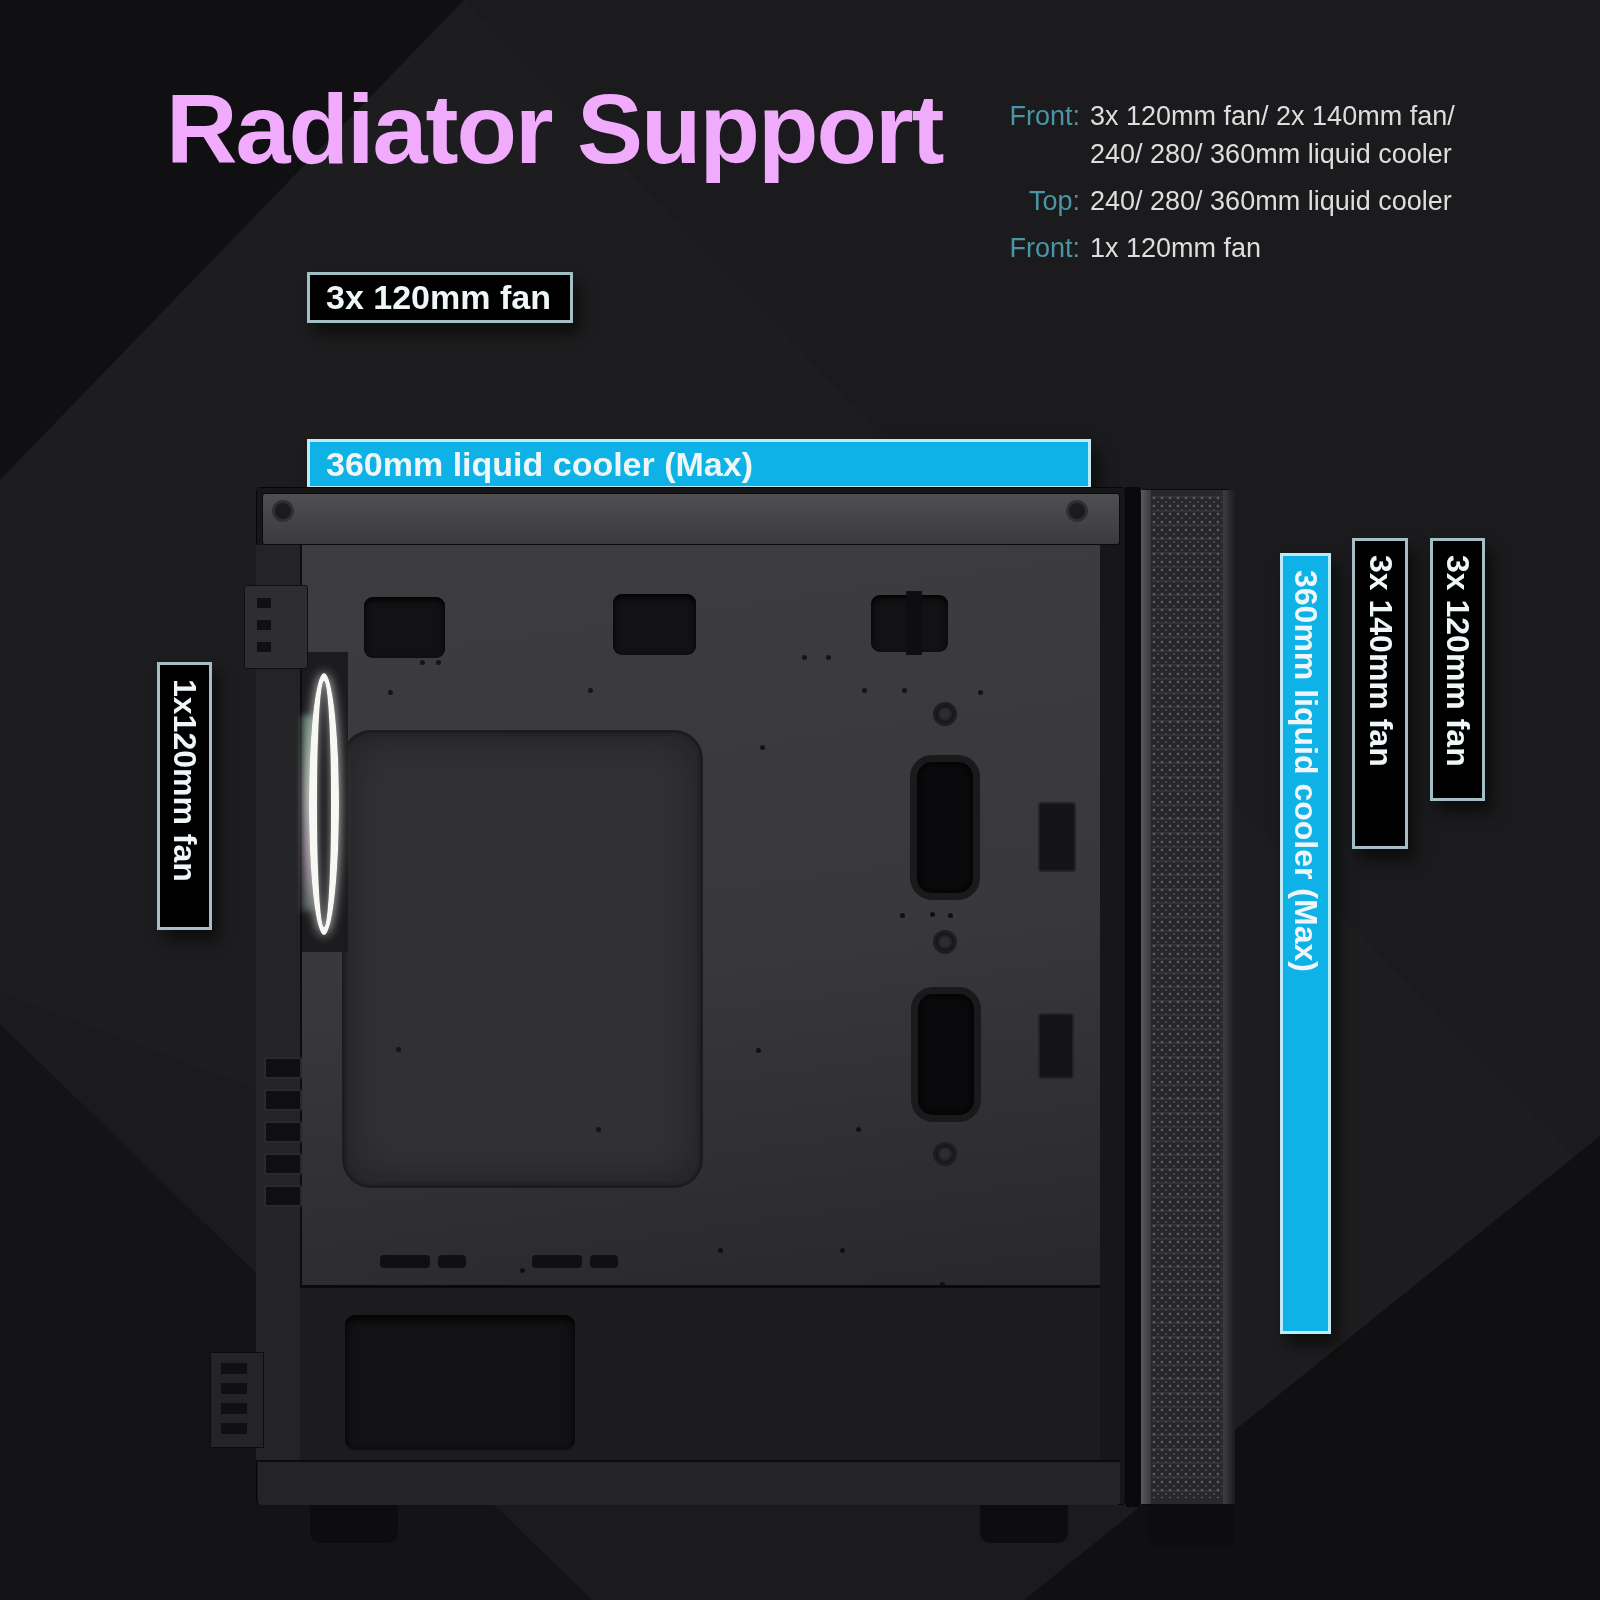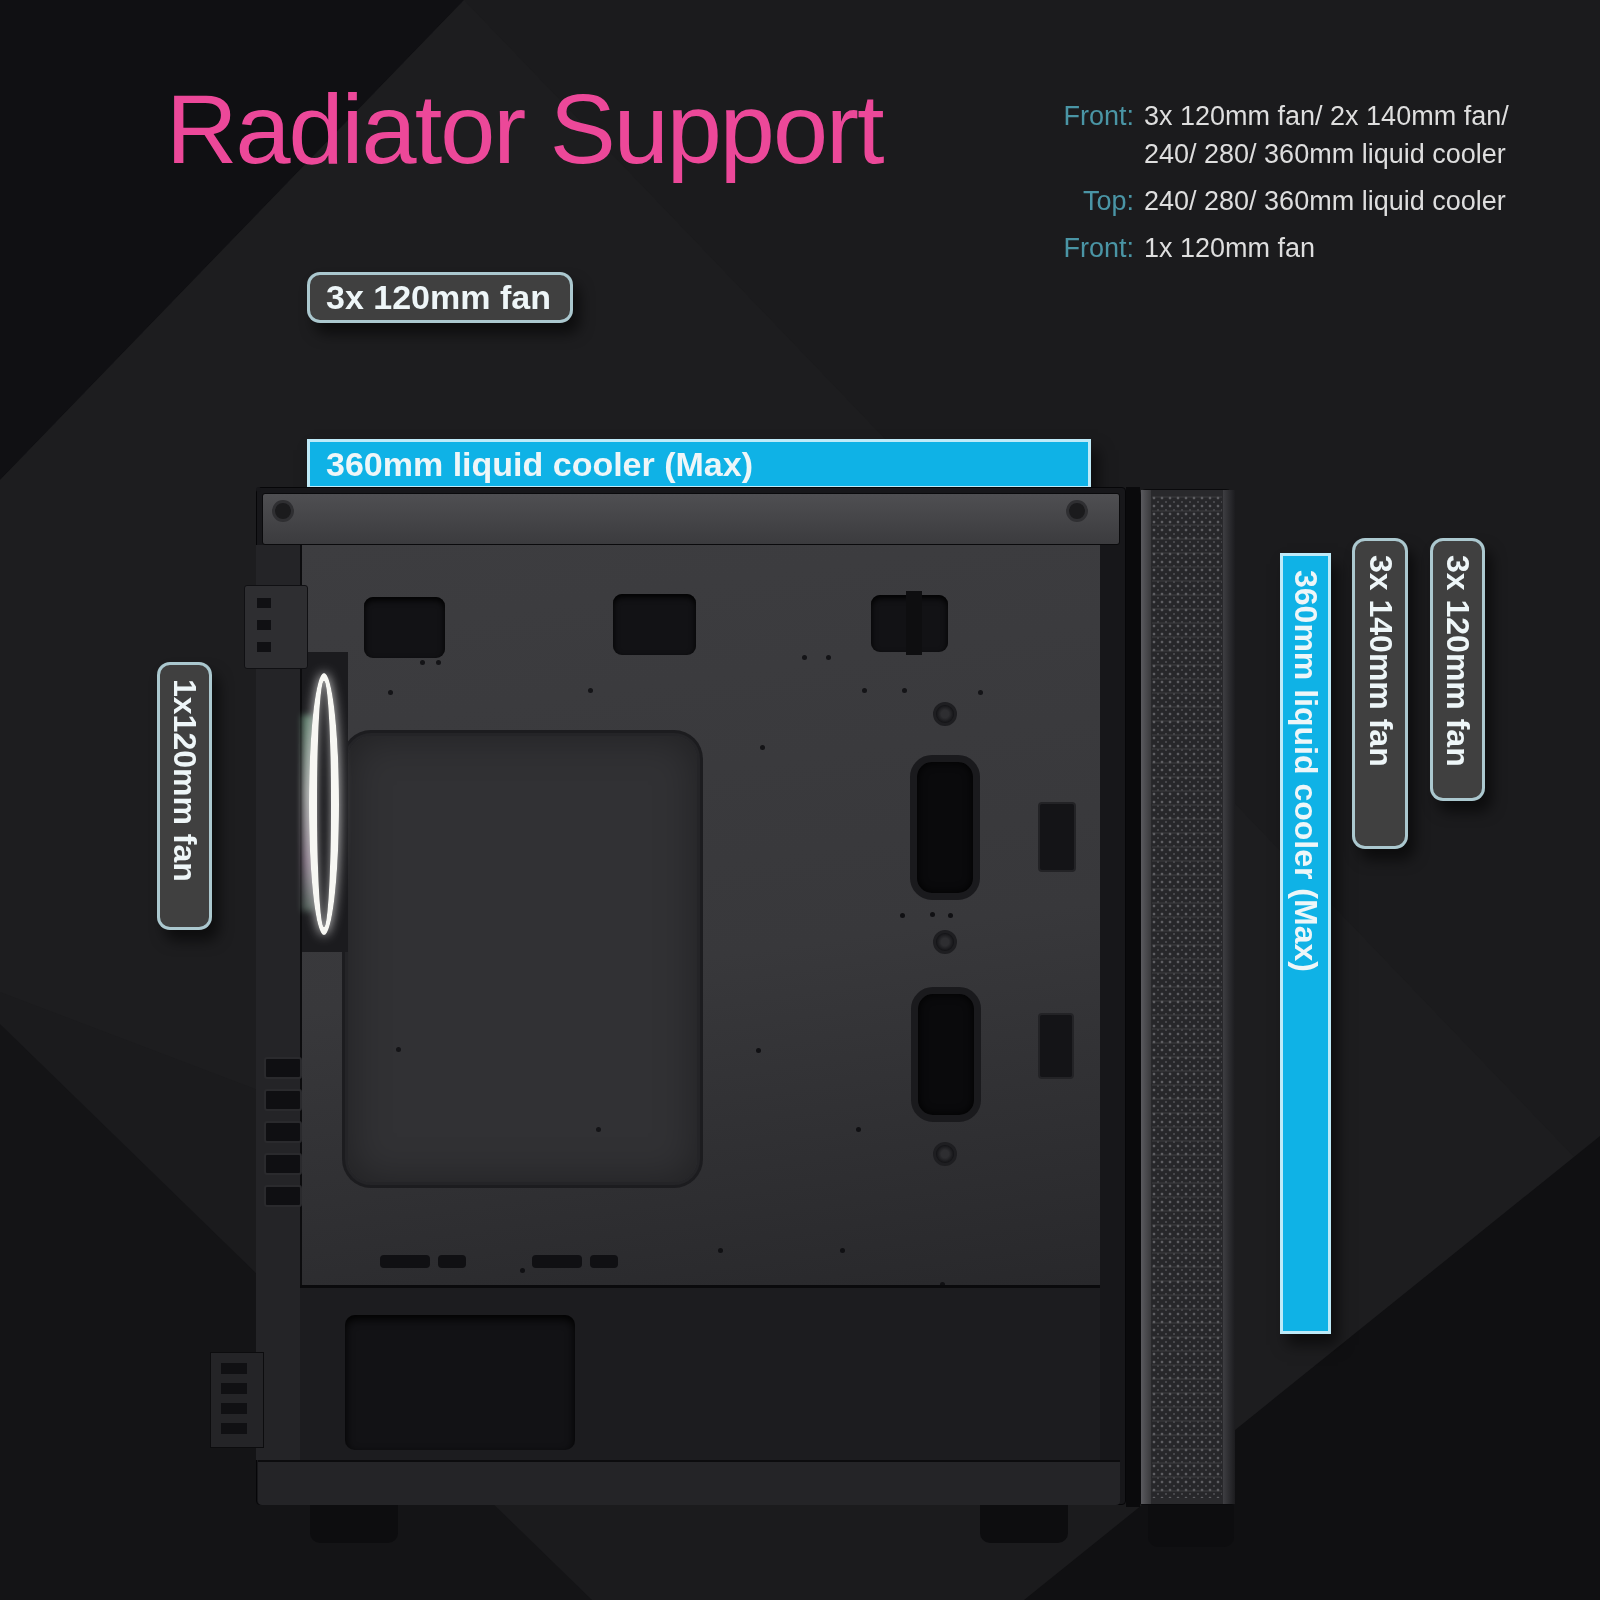--- a/index.html
+++ b/index.html
@@ -5,32 +5,32 @@
   html,body{margin:0;padding:0;background:#000;}
   #stage{position:relative;width:1600px;height:1600px;overflow:hidden;
          background:#1b1b1d;font-family:"Liberation Sans",sans-serif;}
   
   .bg-shape{position:absolute;inset:0;pointer-events:none;}
   .bg-tl{clip-path:polygon(0 0,29% 0,0 30%);background:#101013;}
   .bg-mid{clip-path:polygon(29% 0,0 30%,0 62%,100% 100%,100% 74%);background:#1f1f21;opacity:.55;}
   .bg-bl{clip-path:polygon(0 64%,37% 100%,0 100%);background:#141416;}
   .bg-br{clip-path:polygon(64% 100%,100% 71%,100% 100%);background:#101012;}
   
-  .title{position:absolute;left:166px;top:72px;font-size:99px;font-weight:normal;
-         color:#ec4899;letter-spacing:-2px;white-space:nowrap;}
-  
-  .specs{position:absolute;left:1056px;top:97px;font-size:27px;line-height:38px;color:#dedede;}
+  .title{position:absolute;left:166px;top:72px;font-size:99px;font-weight:bold;
+         color:#f0abfc;letter-spacing:-2px;white-space:nowrap;}
+  
+  .specs{position:absolute;left:1002px;top:97px;font-size:27px;line-height:38px;color:#dedede;}
   .spec-row{display:flex;margin-bottom:9px;}
   .spec-label{width:78px;text-align:right;color:#4a95a5;flex:0 0 78px;}
   .spec-val{margin-left:10px;white-space:nowrap;}
   
   .bar{position:absolute;box-sizing:border-box;font-weight:bold;color:#eef6f8;
        border:3px solid rgba(190,224,233,.85);
        box-shadow:7px 11px 14px rgba(0,0,0,.55);}
-  .bar.teal{background:#404040;border-radius:13px;}
+  .bar.teal{background:#000000;}
   .bar.cyan{background:#0fb2e6;border-color:rgba(210,240,250,.9);margin-top:16px;}
   .bar.h{display:flex;align-items:center;padding-left:16px;font-size:34px;white-space:nowrap;}
   .bar.v{writing-mode:vertical-rl;text-orientation:mixed;display:flex;align-items:center;
          padding-top:14px;font-size:32px;white-space:nowrap;}
   .bar-a{left:307px;top:272px;width:266px;height:51px;}
   .bar-b{left:307px;top:346px;width:321px;height:57px;}
   .bar-c{left:307px;top:423px;width:784px;height:50px;font-size:35px;}
   .bar-d{left:1280px;top:537px;width:51px;height:781px;font-size:35px;}
   .bar-e{left:1352px;top:538px;width:56px;height:311px;}
   .bar-f{left:1430px;top:538px;width:55px;height:263px;}

